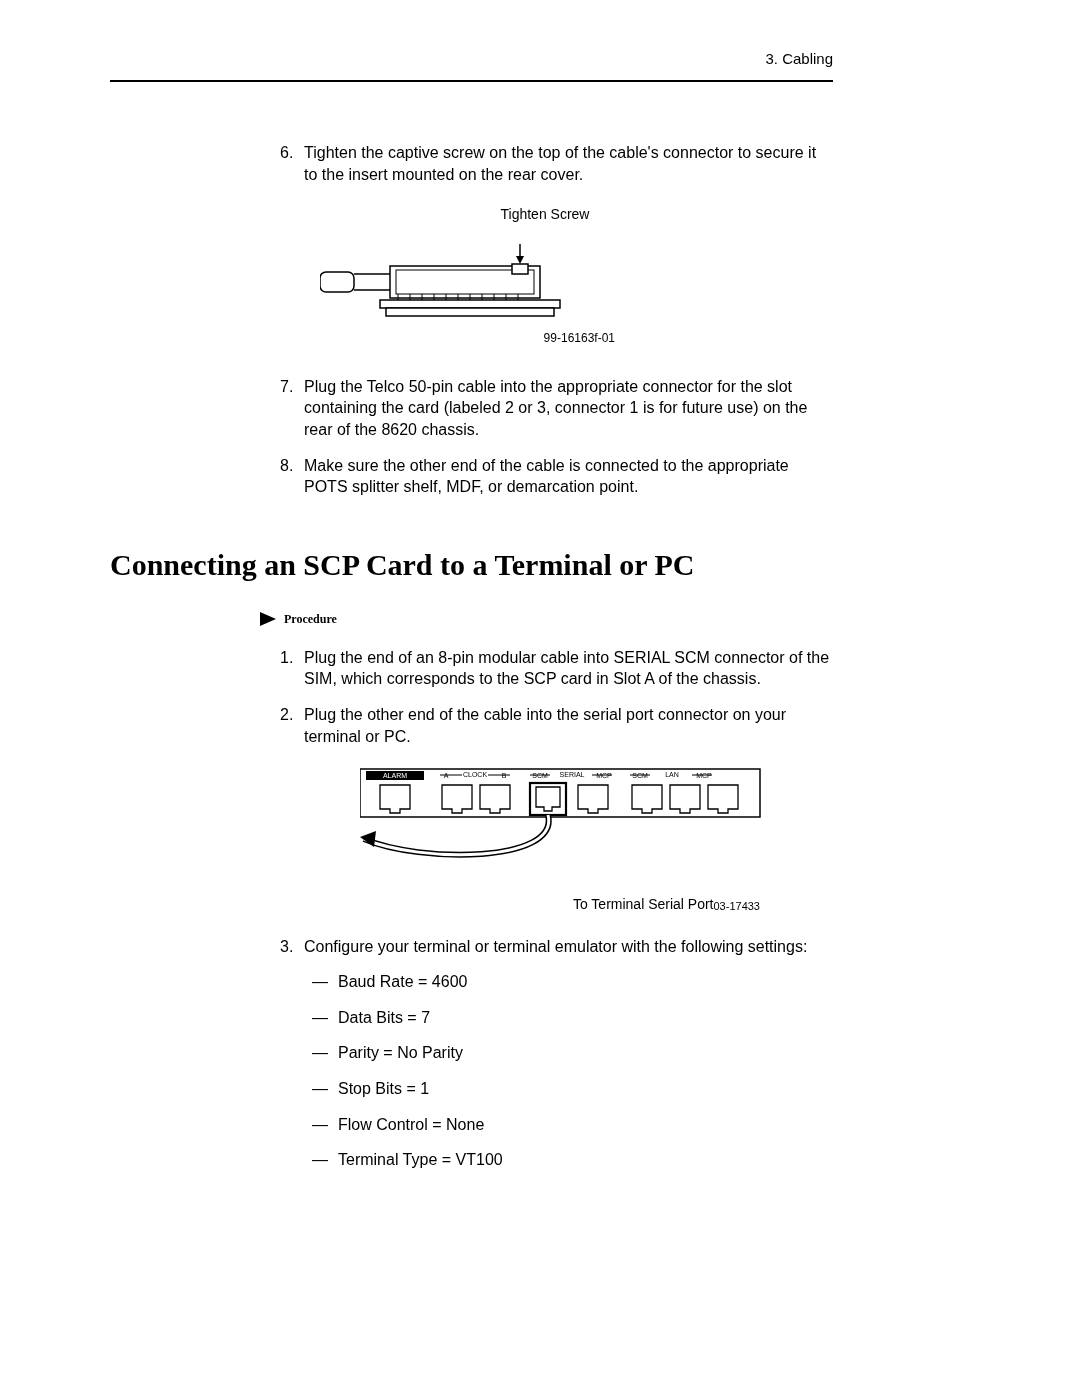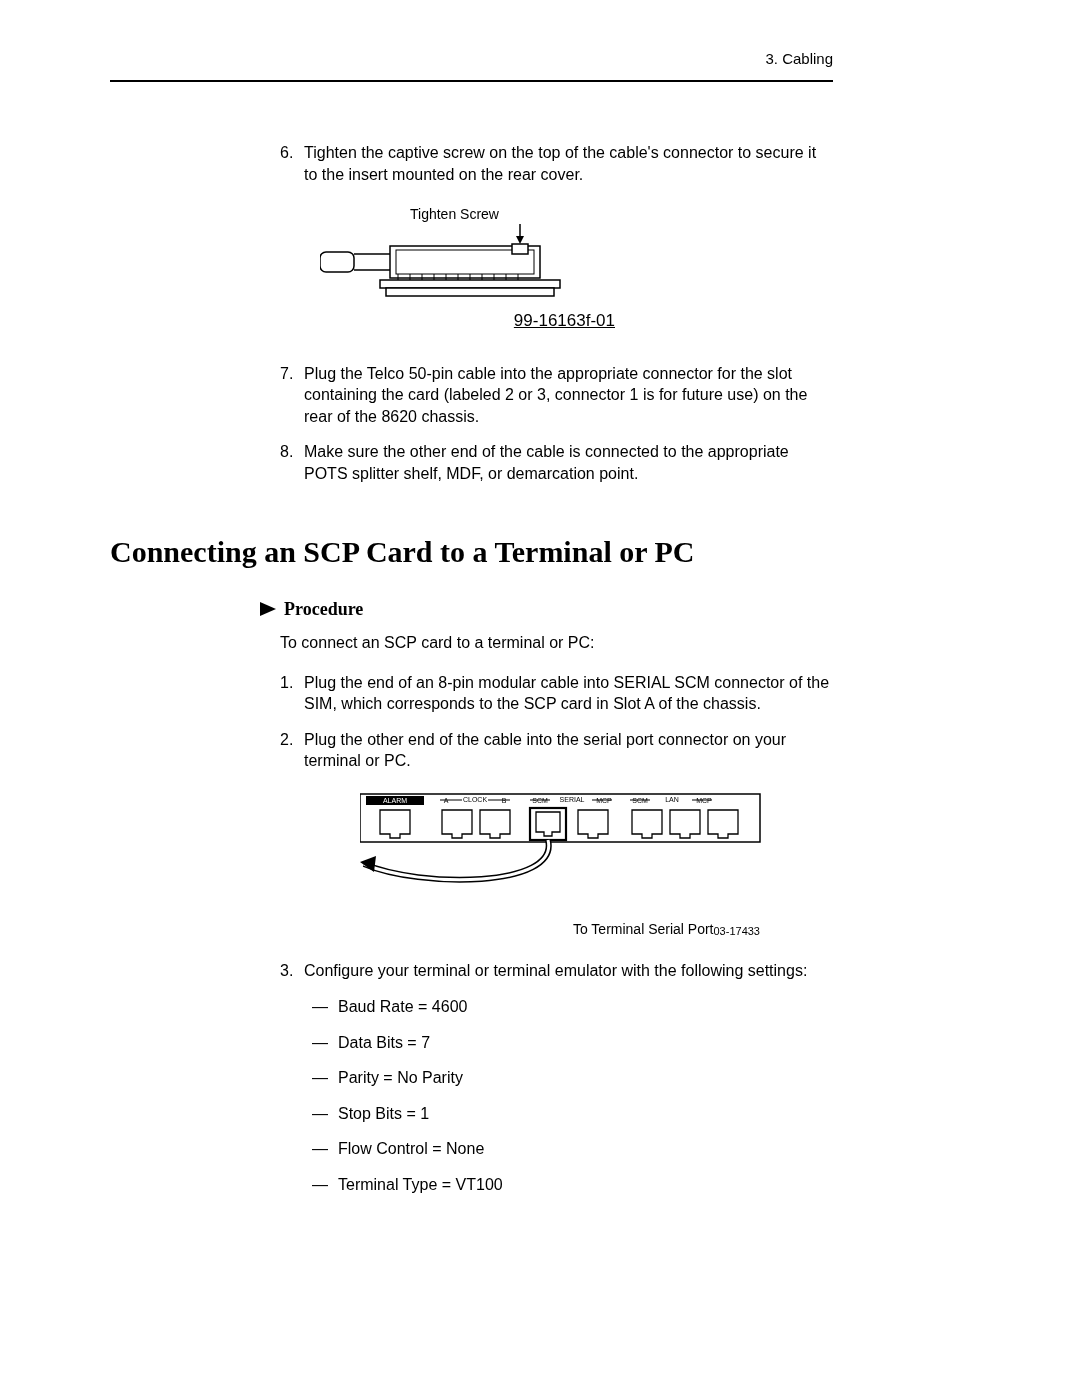--- a/index.html
+++ b/index.html
@@ -42,47 +42,46 @@
     flex-shrink: 0;
   }
   .ol-text {
     flex: 1;
   }
   .fig-wrap {
     margin: 20px 0 30px 40px;
   }
   .fig-label-top {
     font-size: 14px;
-    text-align: left;
+    text-align: center;
     width: 270px;
     margin-left: 90px;
-    margin-bottom: 0;
+    margin-bottom: 20px;
   }
   .fig-id {
-    font-size: 17px;
+    font-size: 12px;
     text-align: right;
     width: 270px;
     margin-left: 25px;
     margin-top: 2px;
-    text-decoration: underline;
   }
   h2.section-title {
     font-family: Liberation Serif, serif;
     font-weight: bold;
     font-size: 30px;
     margin: 50px 0 30px 0;
   }
   .proc-head {
     margin-left: 150px;
     display: flex;
     align-items: center;
     gap: 8px;
     font-family: "Times New Roman", Times, serif;
     font-weight: bold;
-    font-size: 18px;
+    font-size: 12px;
   }
   .proc-head svg { flex-shrink:0; }
   .intro-line {
     margin-left: 170px;
     margin-top: 14px;
     font-size: 16px;
   }
   .dash-list {
     margin-left: 32px;
     margin-top: 14px;
@@ -187,21 +186,20 @@
 
   <h2 class="section-title">Connecting an SCP Card to a Terminal or PC</h2>
 
   <div class="proc-head">
     <svg width="16" height="14" viewBox="0 0 16 14">
       <polygon points="0,0 16,7 0,14" fill="#000"></polygon>
     </svg>
     <span>Procedure</span>
   </div>
 
-  <div class="intro-line">To connect an SCP card to a terminal or PC:</div>
 
   <div class="body-block" style="margin-top:20px;">
 
     <div class="ol-item">
       <span class="ol-num">1.</span>
       <span class="ol-text">Plug the end of an 8-pin modular cable into SERIAL SCM connector of the SIM, which corresponds to the SCP card in Slot A of the chassis.</span>
     </div>
     <div class="ol-item">
       <span class="ol-num">2.</span>
       <span class="ol-text">Plug the other end of the cable into the serial port connector on your terminal or PC.</span>

